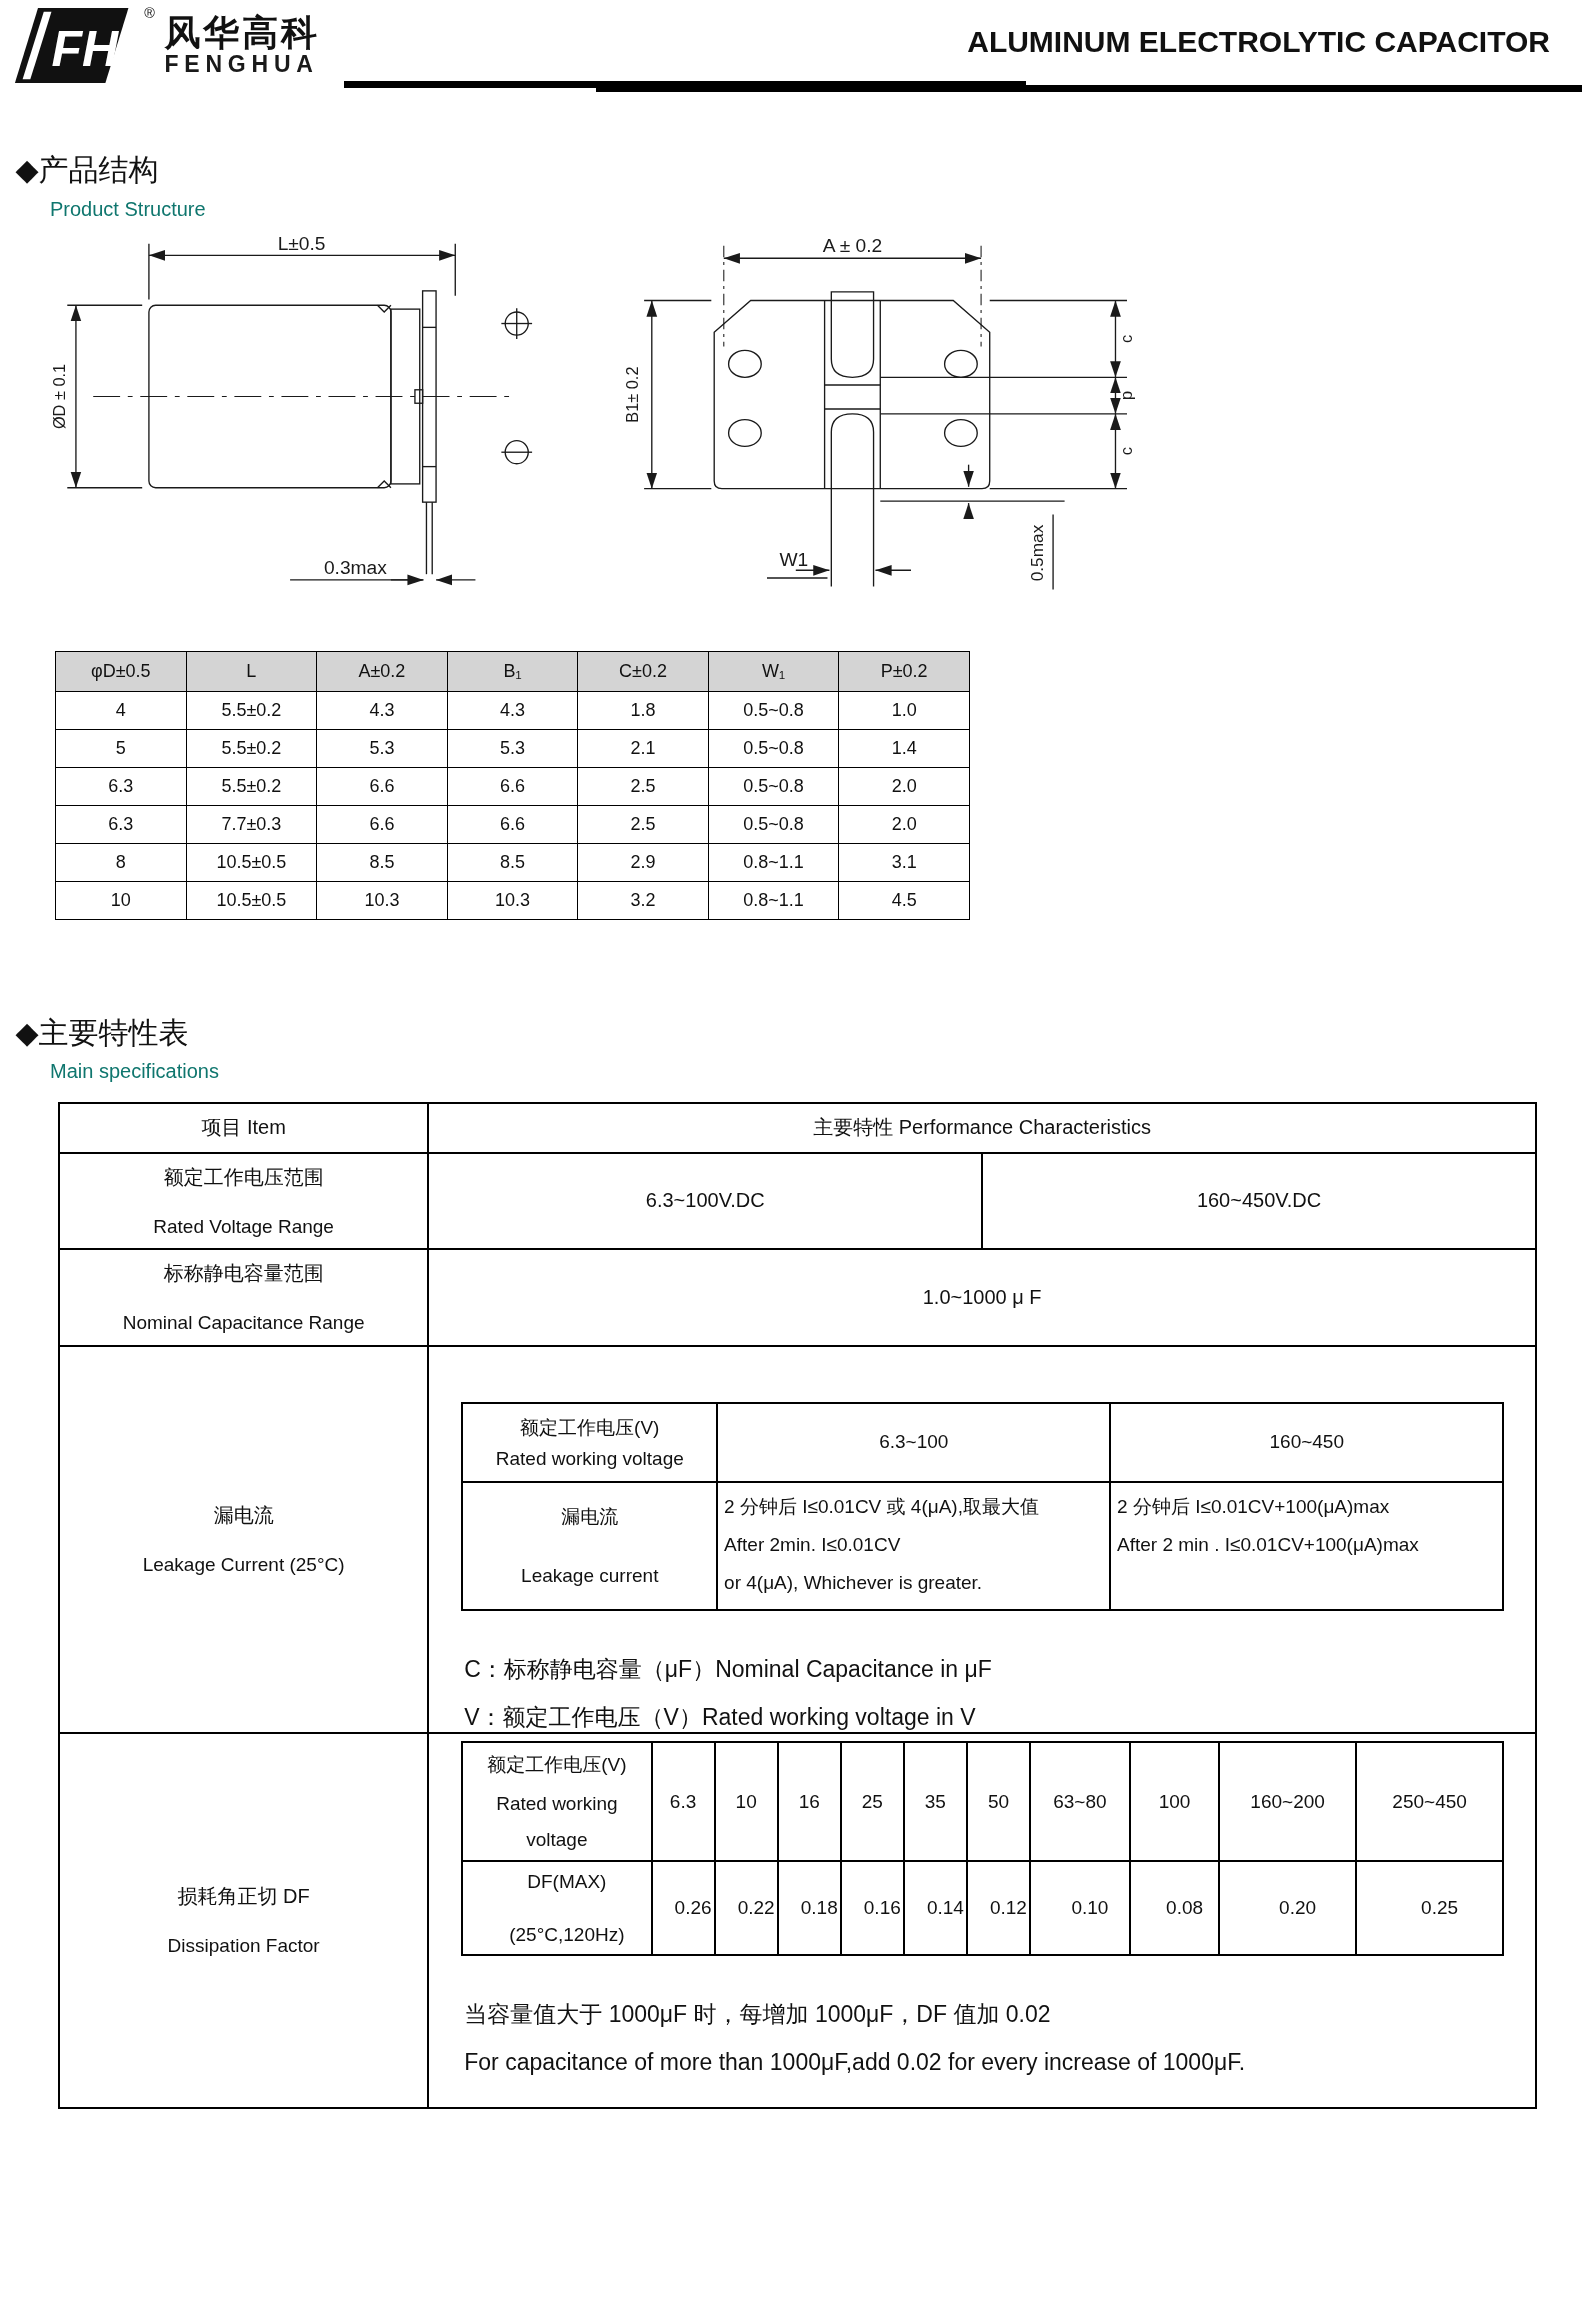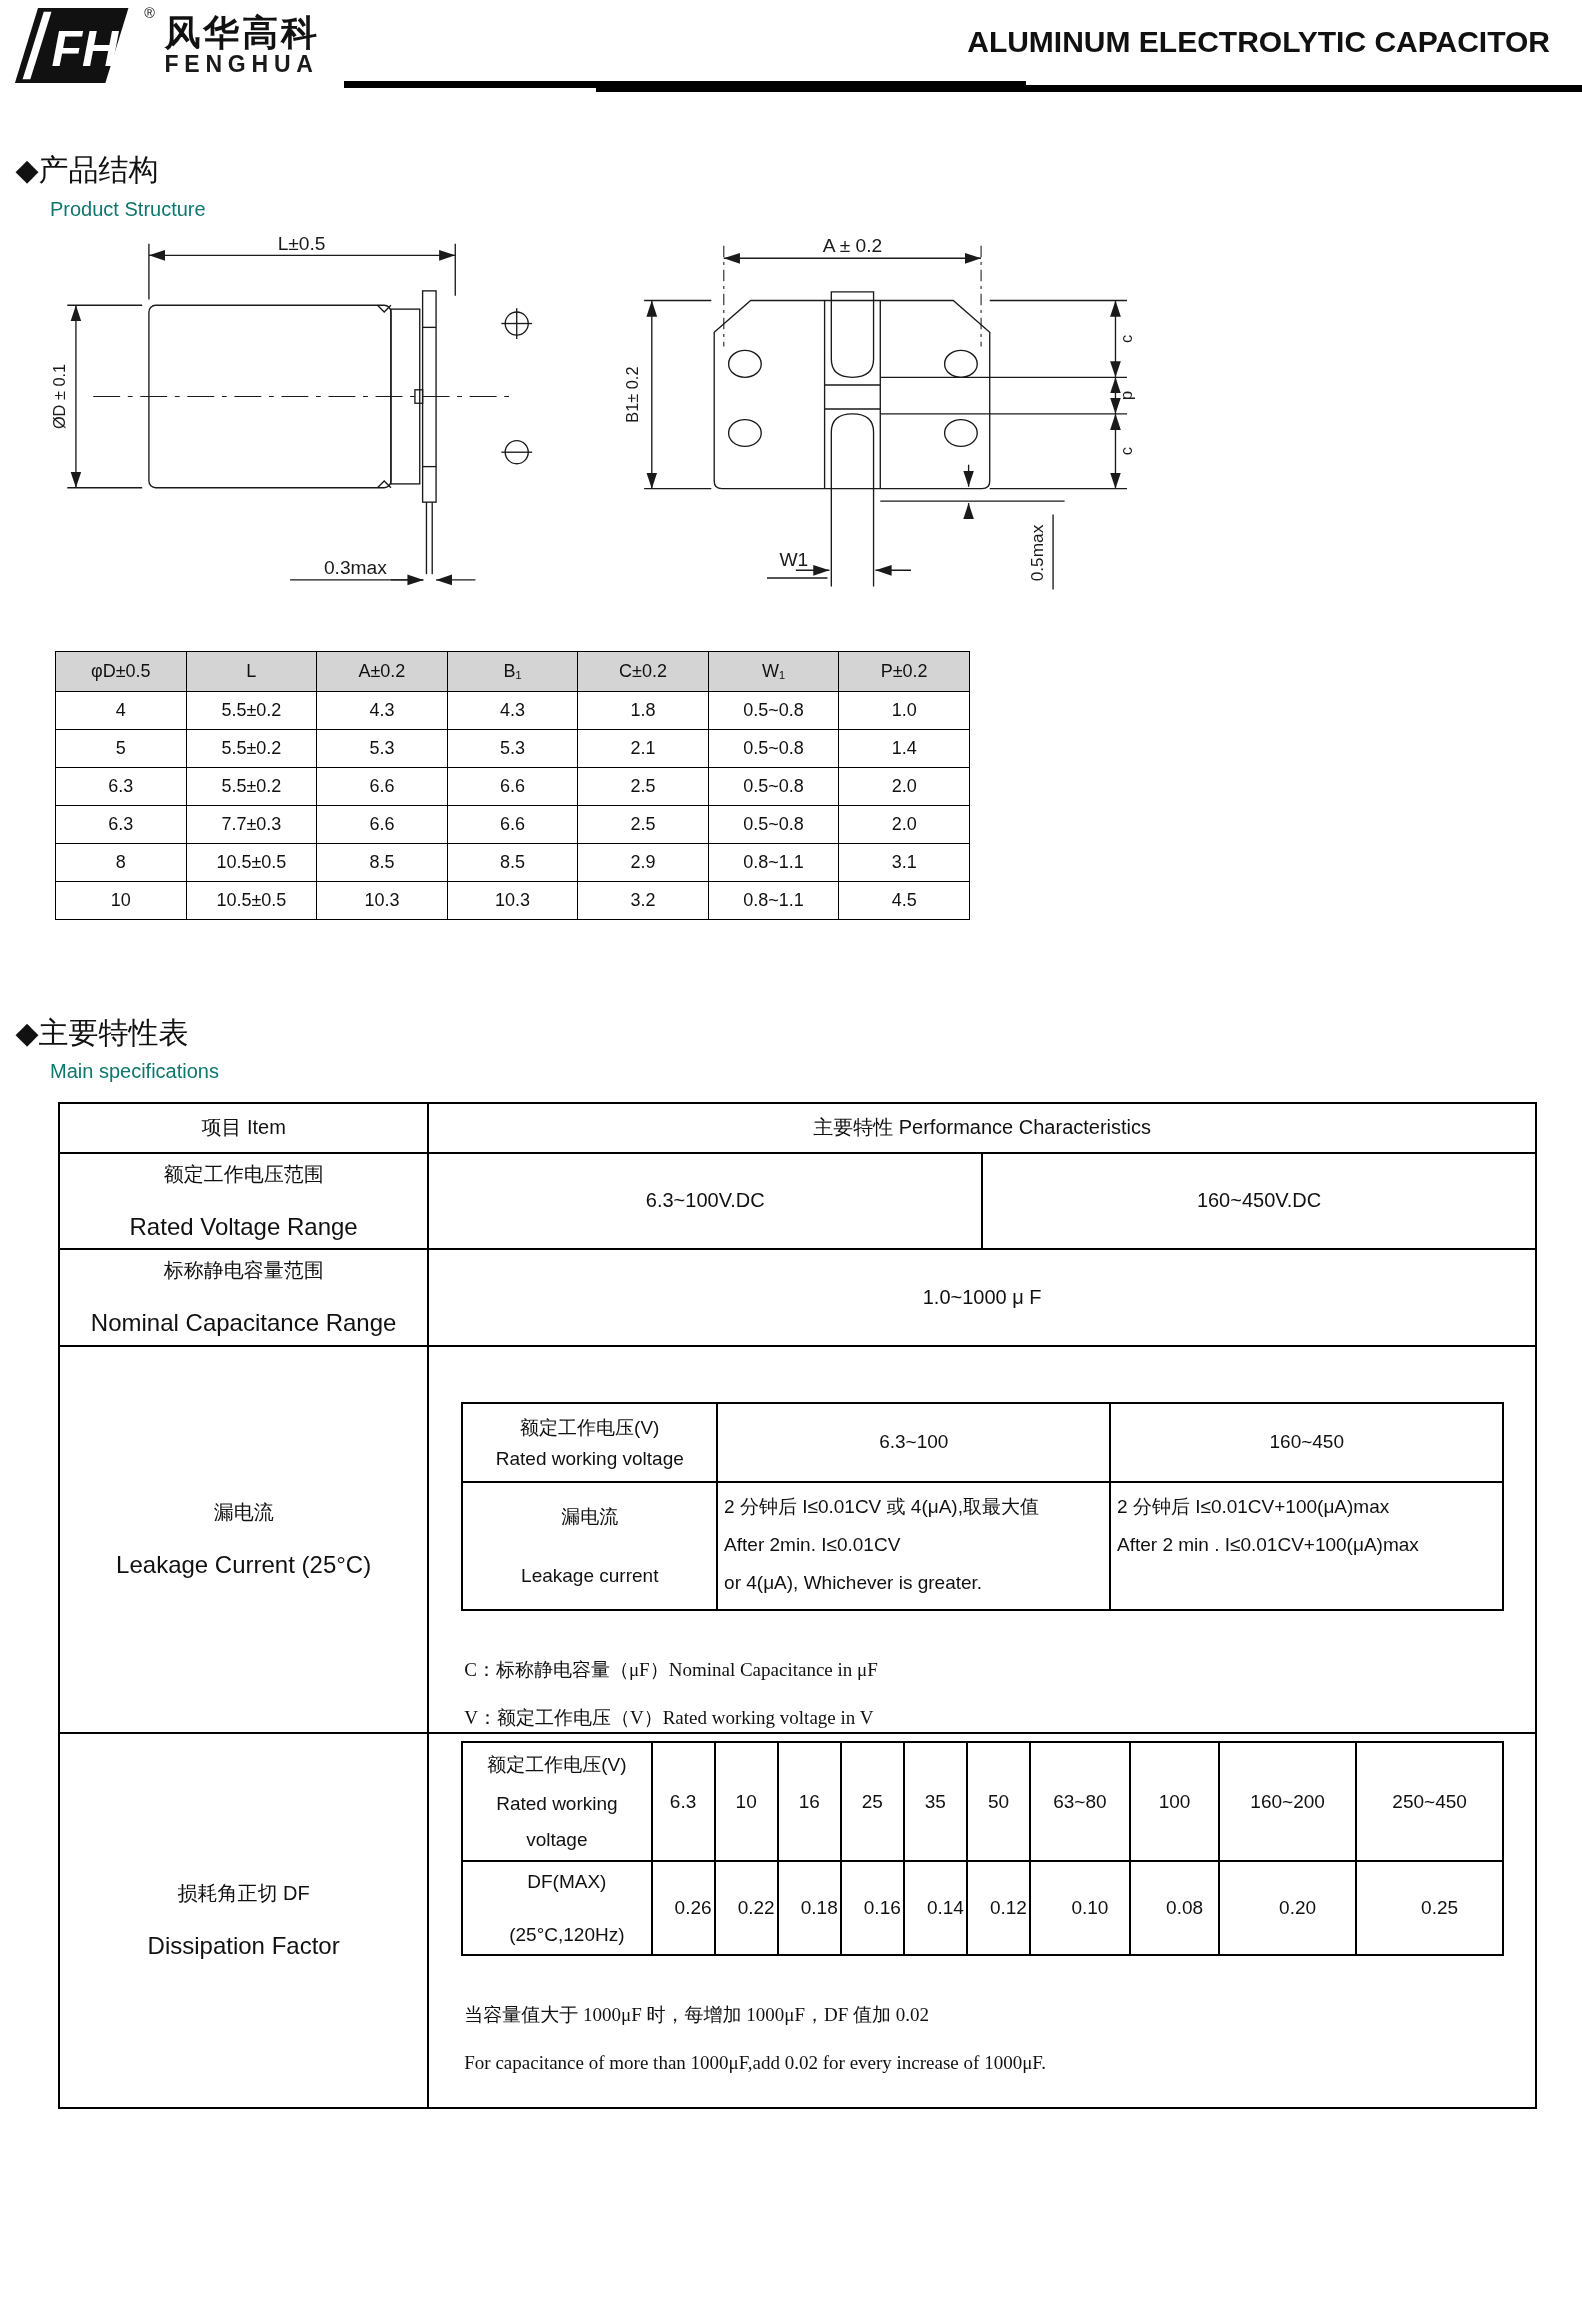--- a/index.html
+++ b/index.html
@@ -35,37 +35,37 @@
   
   .spec { border-collapse:collapse; table-layout:fixed; margin:11.5px 0 0 58px; width:1479px; }
   .spec > tbody > tr > td { border:2.9px solid #000; text-align:center; vertical-align:middle; font-size:20px; padding:0; }
   .r-h  td { height:48px; }
   .r-1  td { height:94px; }
   .r-2  td { height:96px; }
   .r-3  td { height:95px; }
   .r-4  td { height:95px; }
   .r-lk > td { height:382px; }
   .r-df > td { height:373px; }
-  .lblcell .en { font-size:24px; }
+  .lblcell .en { font-size:19px; }
   .stack2 div + div { margin-top:25px; }
   .center2 div + div { margin-top:25px; }
   .complex { text-align:left !important; vertical-align:top !important; }
   
   .inner { border-collapse:collapse; table-layout:fixed; width:1043px; margin-left:32px; }
   .inner td { border:2.9px solid #000; text-align:center; padding:0; font-size:19px; }
   .ltab { margin-top:55px; }
   .ltab .c0 { width:24.5%; } .ltab .c1 { width:37.75%; } .ltab .c2 { width:37.75%; }
   .ltab tr.t1 td { height:77px; }
   .ltab tr.t2 td { height:116px; }
   .ihdr { font-size:19px; }
   .ihdr div + div { margin-top:6.7px; }
   .ihdr2 div + div { margin-top:35px; }
   .vals { text-align:left !important; vertical-align:top !important; padding:4.8px 5.8px !important; font-size:19px !important; }
   .vals div { line-height:38px; white-space:nowrap; }
-  .note { margin-left:35px; font-size:19px; line-height:29px;font-family:Liberation Serif, serif; }
+  .note { margin-left:35px; font-size:23px; line-height:29px; }
   .note-1 { margin-top:44px; }
   .note-2 { margin-top:19px; }
   .dtab { margin-top:7.7px; }
   .dtab tr.t1 td { height:117px; }
   .dtab tr.t2 td { height:92px;padding-left:20px; }
   .dfh { font-size:16.3px; }
   .dfh div + div { margin-top:14.4px; }
   .dfl { font-size:17.3px; }
   .dfl div + div { margin-top:31px; }
 </style>

